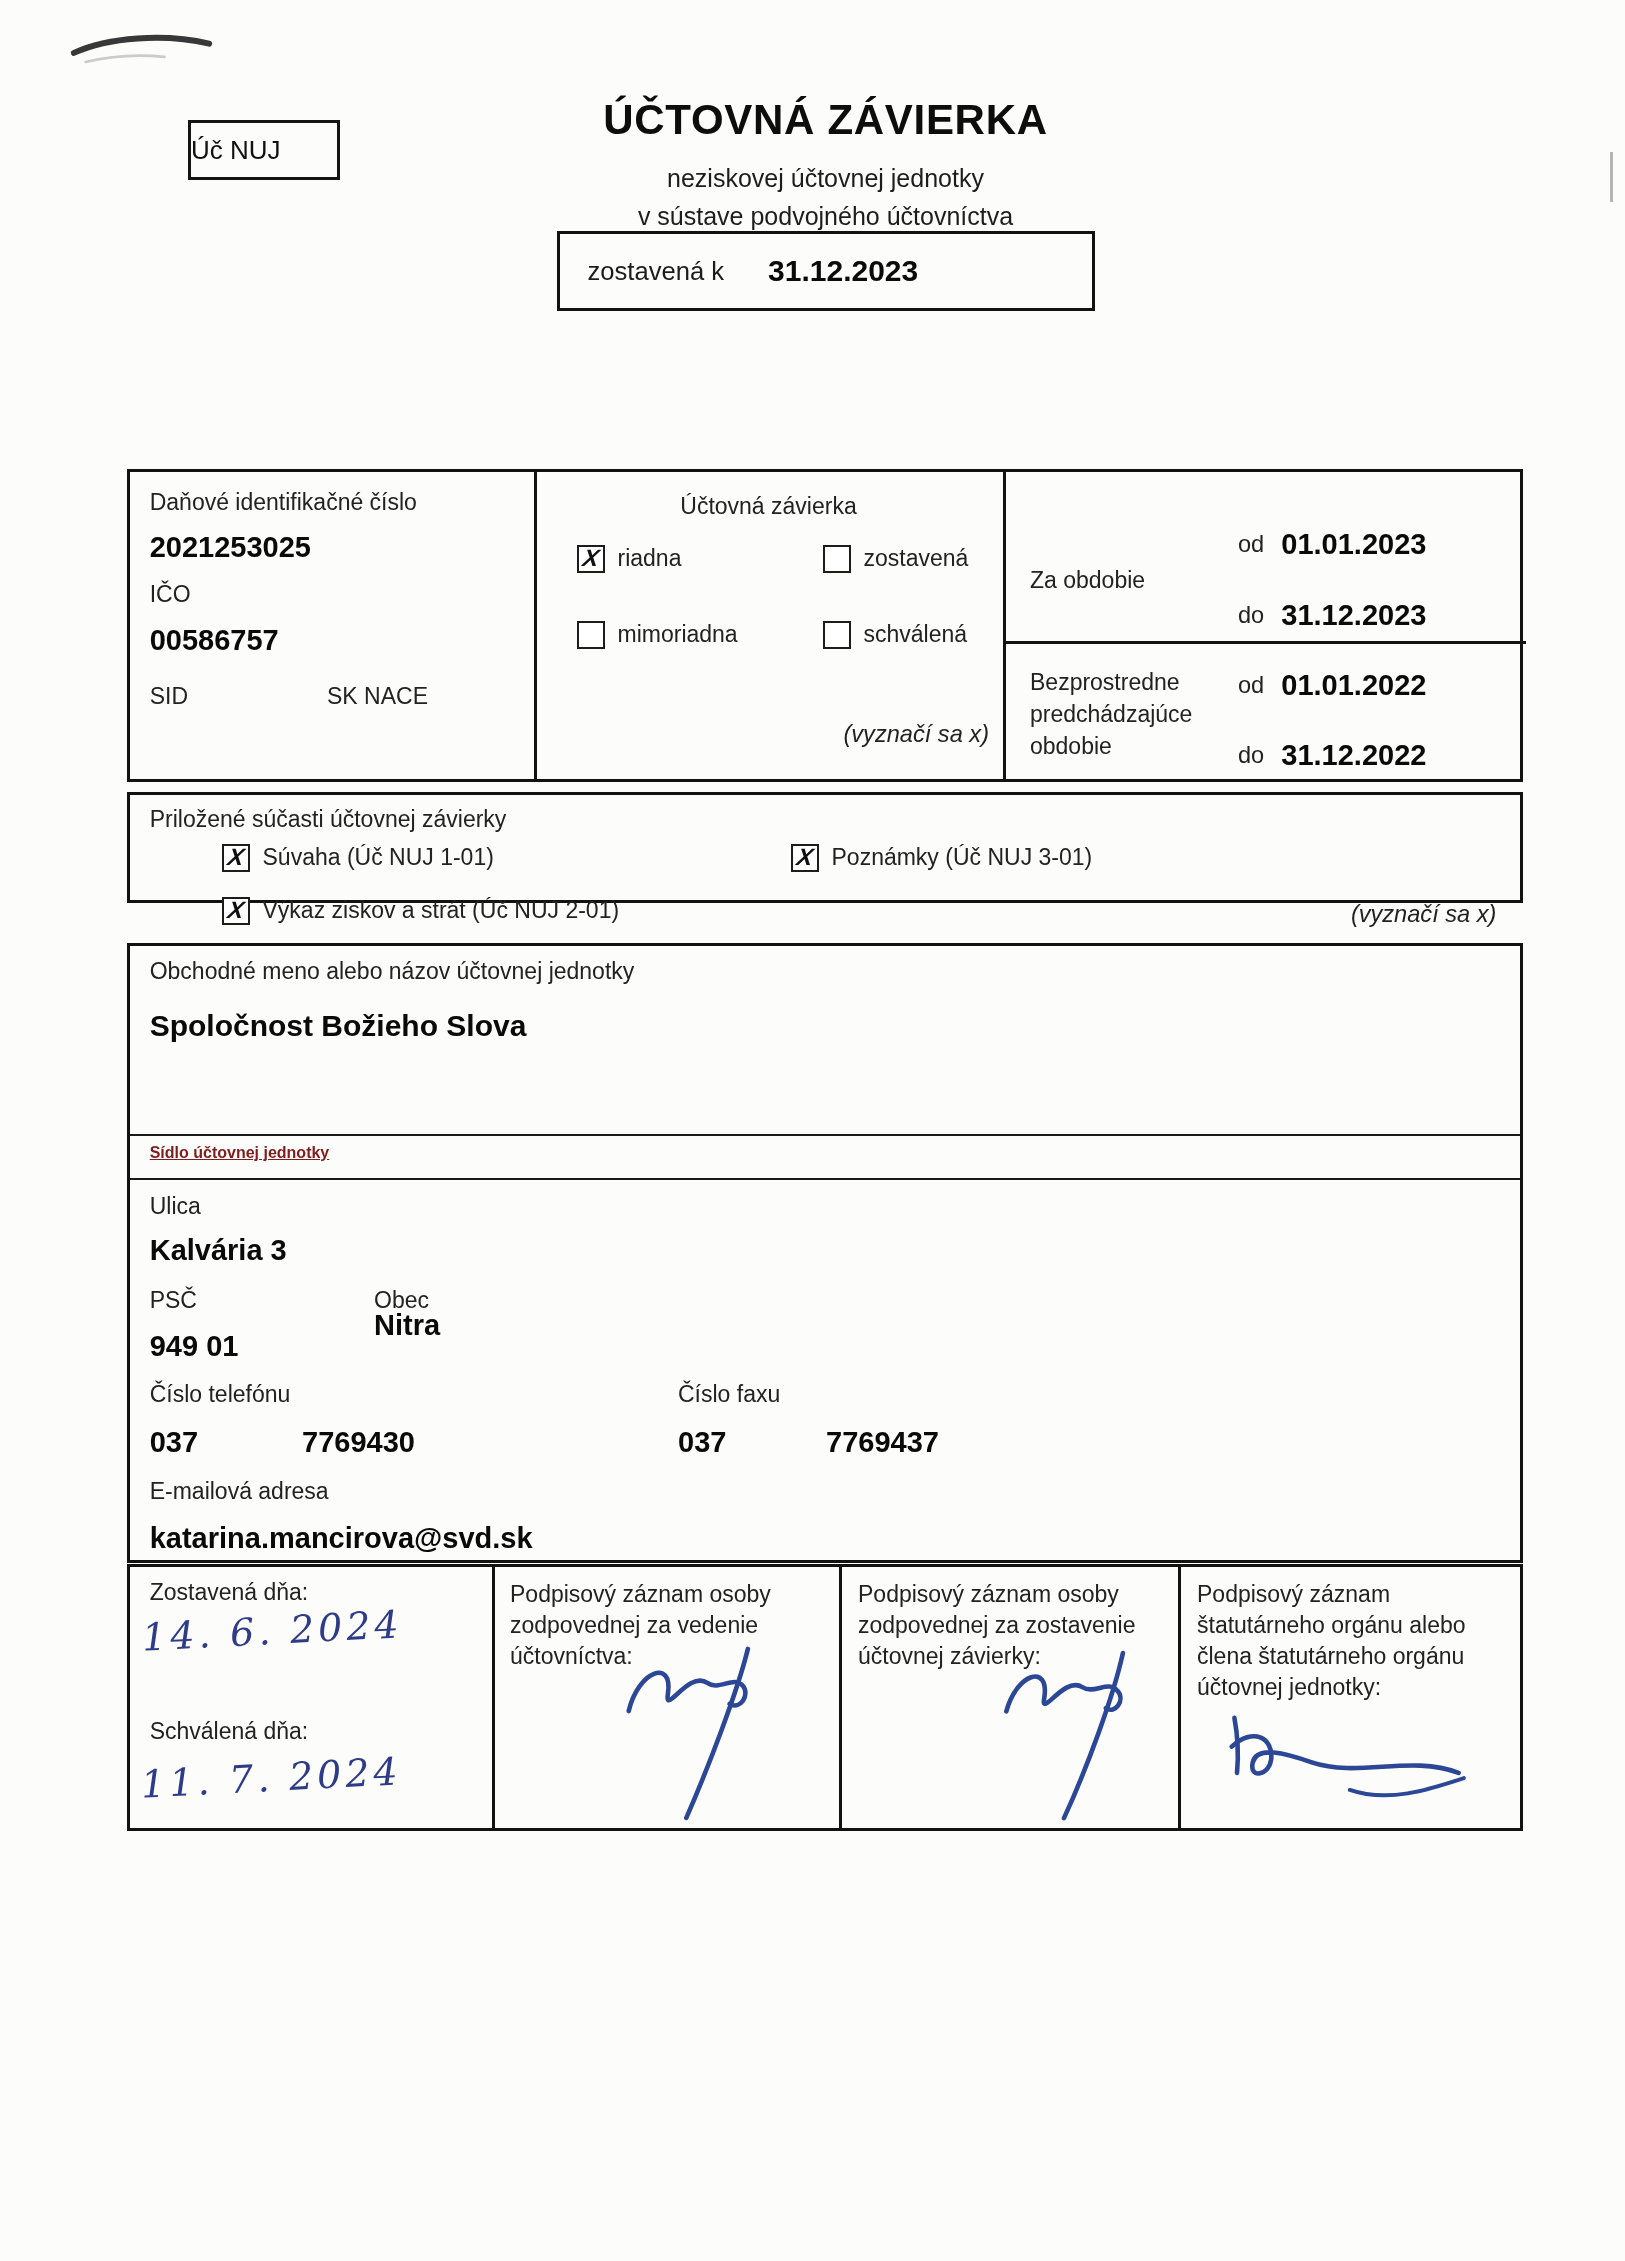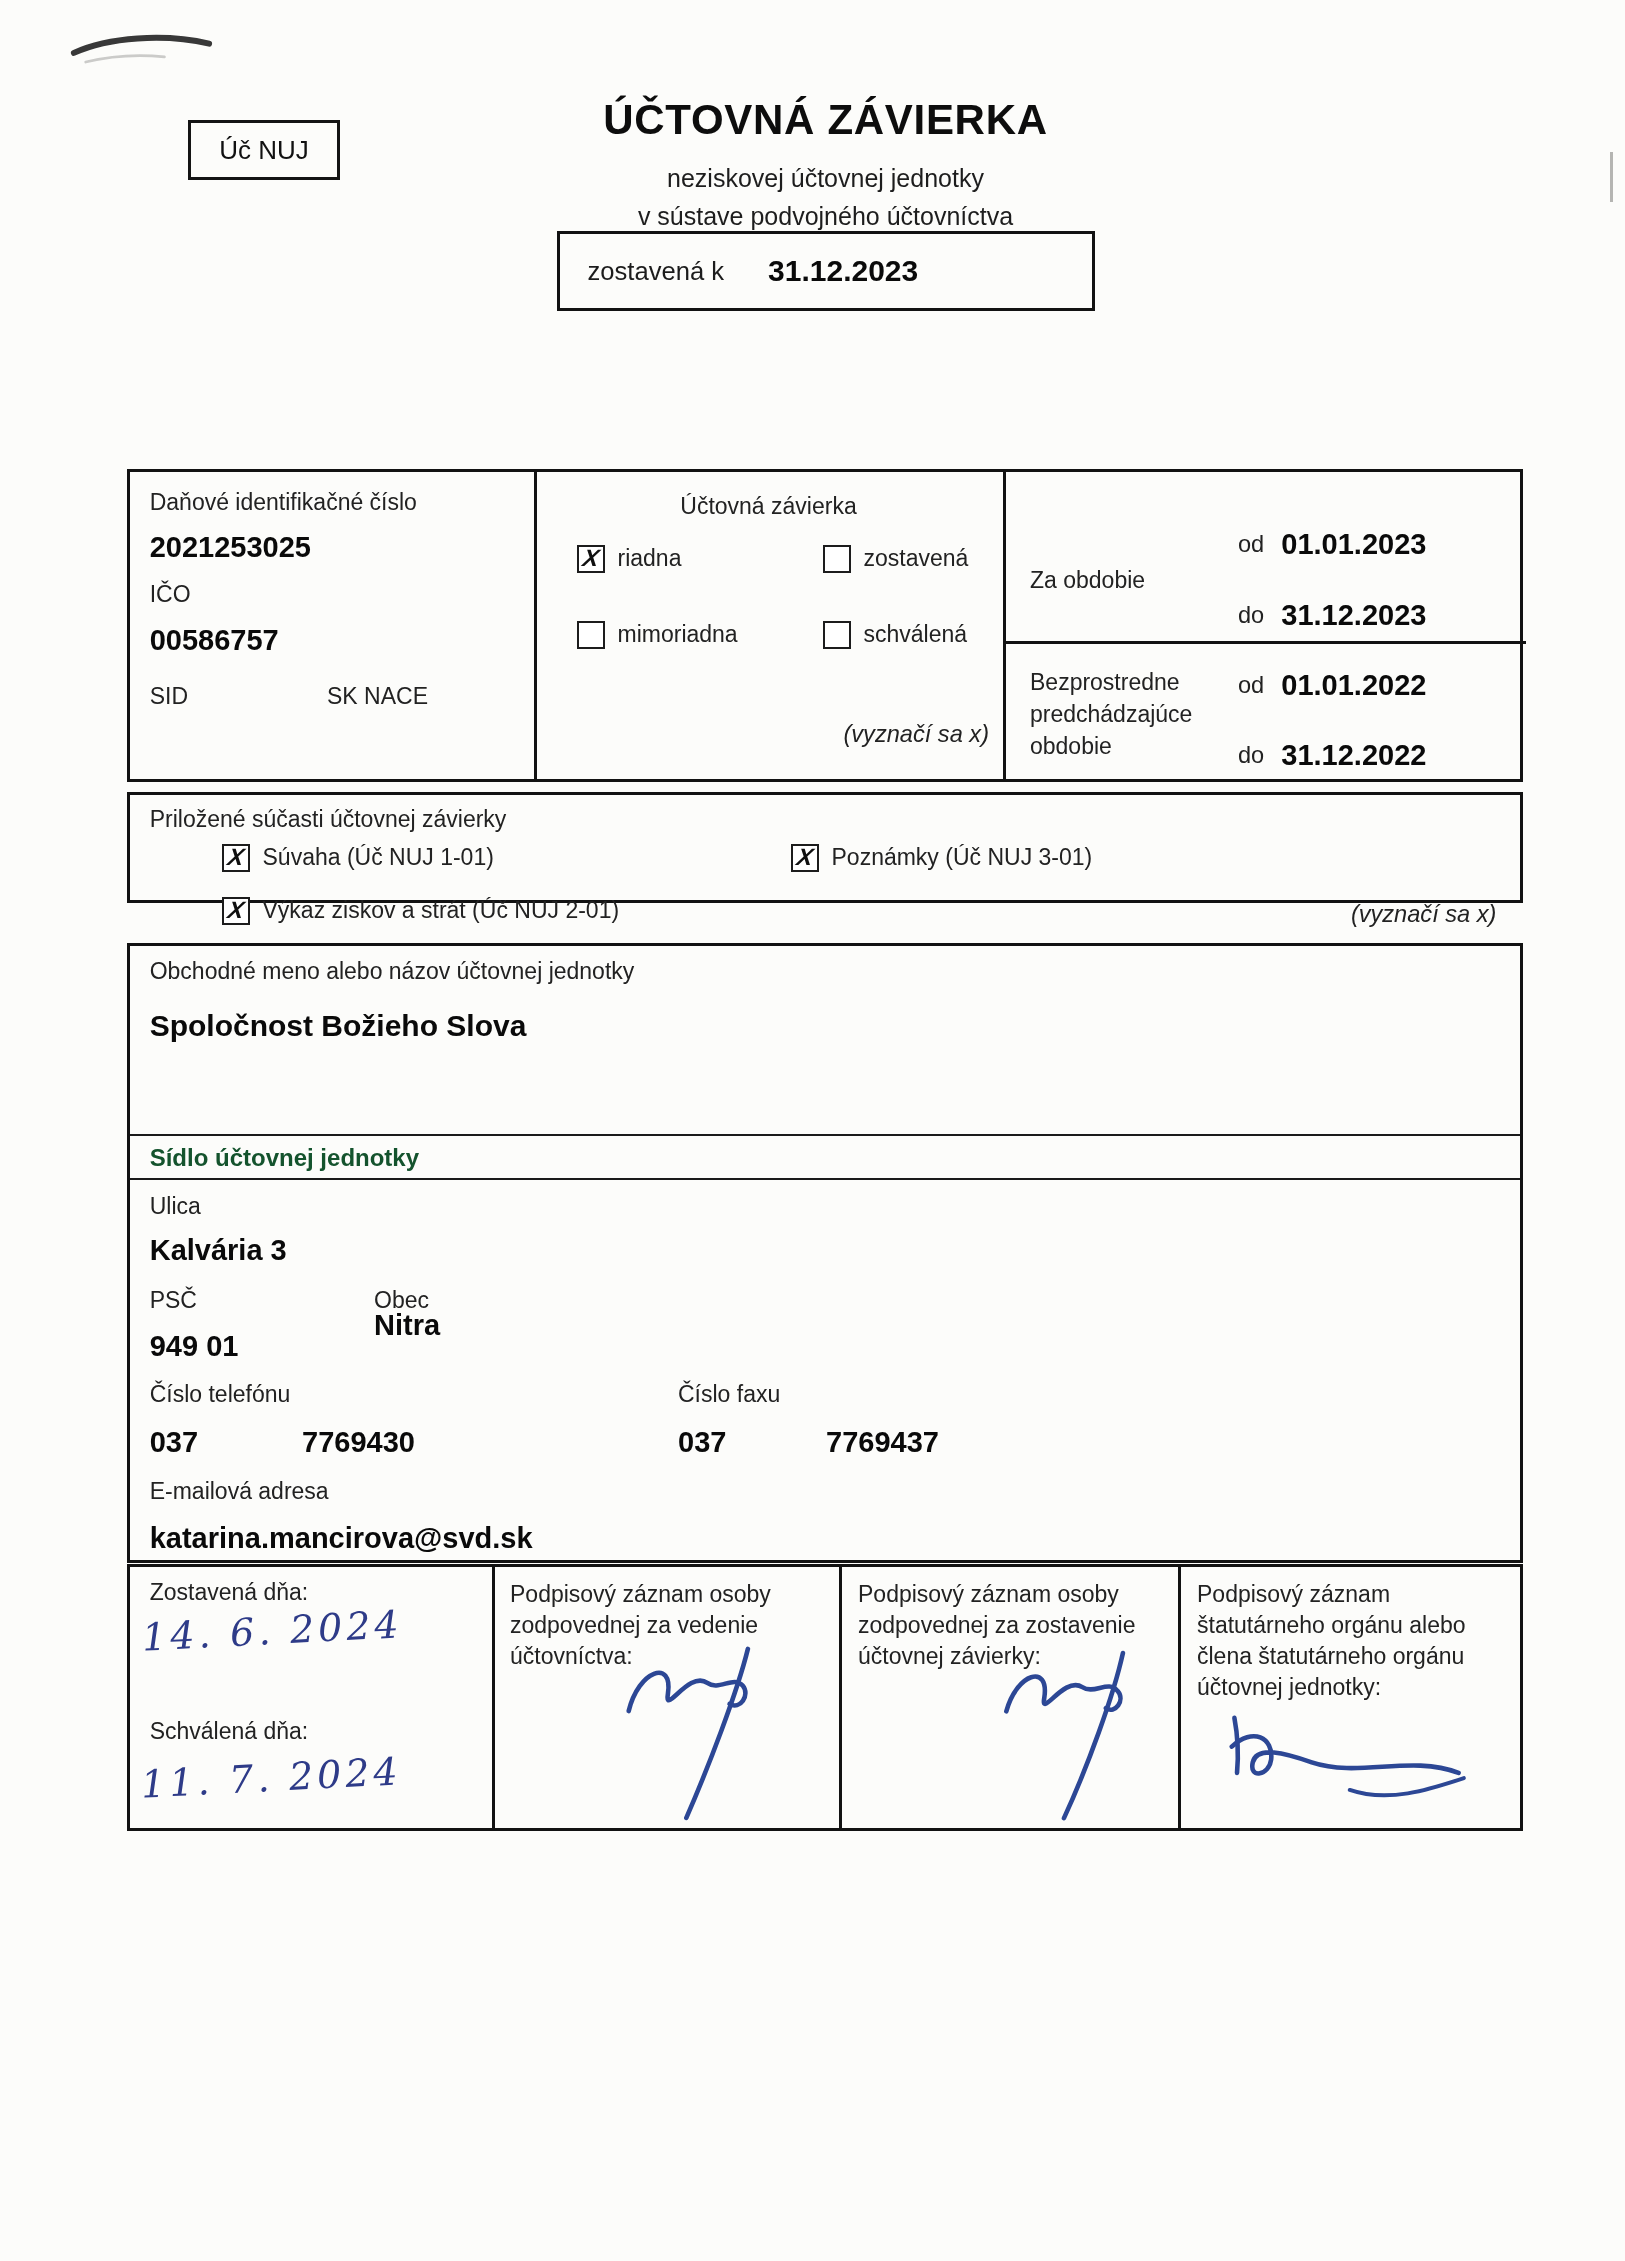--- a/index.html
+++ b/index.html
@@ -7,26 +7,26 @@
   .page {
     position:relative; width:1626px; height:2261px;
     background:#fcfcfa; font-family:"Liberation Sans", sans-serif;
     color:#1f1f1f; overflow:hidden;
   }
   .abs { position:absolute; }
   .lbl { font-size:23px; color:#222; white-space:nowrap; }
   .lblw { font-size:23px; color:#222; }
   .val { font-size:29px; font-weight:700; color:#0a0a0a; white-space:nowrap; }
   .val-lg { font-size:30px; font-weight:700; color:#0a0a0a; white-space:nowrap; }
-  .hdr-b { font-size:24px; font-weight:700; color:#14532d; white-space:nowrap; }
+  .hdr-b { font-size:16px; font-weight:700; color:#7f1d1d; white-space:nowrap;text-decoration:underline; }
   .note { font-size:23.6px; font-style:italic; color:#222; white-space:nowrap; }
   .title { font-size:42px; font-weight:700; color:#0d0d0d; letter-spacing:0.7px; }
   .sub { font-size:25px; color:#1d1d1d; }
   .formcode-box {
-    border:3.3px solid #141414; display:flex; align-items:center; justify-content:center;
+    border:3.3px solid #141414; display:flex; align-items:center; 
     font-size:26px; color:#111; background:#fcfcfa;
   }
   .compiled-box {
     border:3.9px solid #121212; display:flex; align-items:center;
     padding-left:27.5px; gap:44px; background:#fcfcfa;
   }
   .compiled-box .clbl { font-size:25.6px; color:#1c1c1c; }
   .compiled-box .cdate { font-size:30px; font-weight:700; color:#0a0a0a; }
   .bigbox { border:3.9px solid #121212; background:#fcfcfa;padding-left:19px; }
   .midbox { border:3.3px solid #121212; background:#fcfcfa; }

